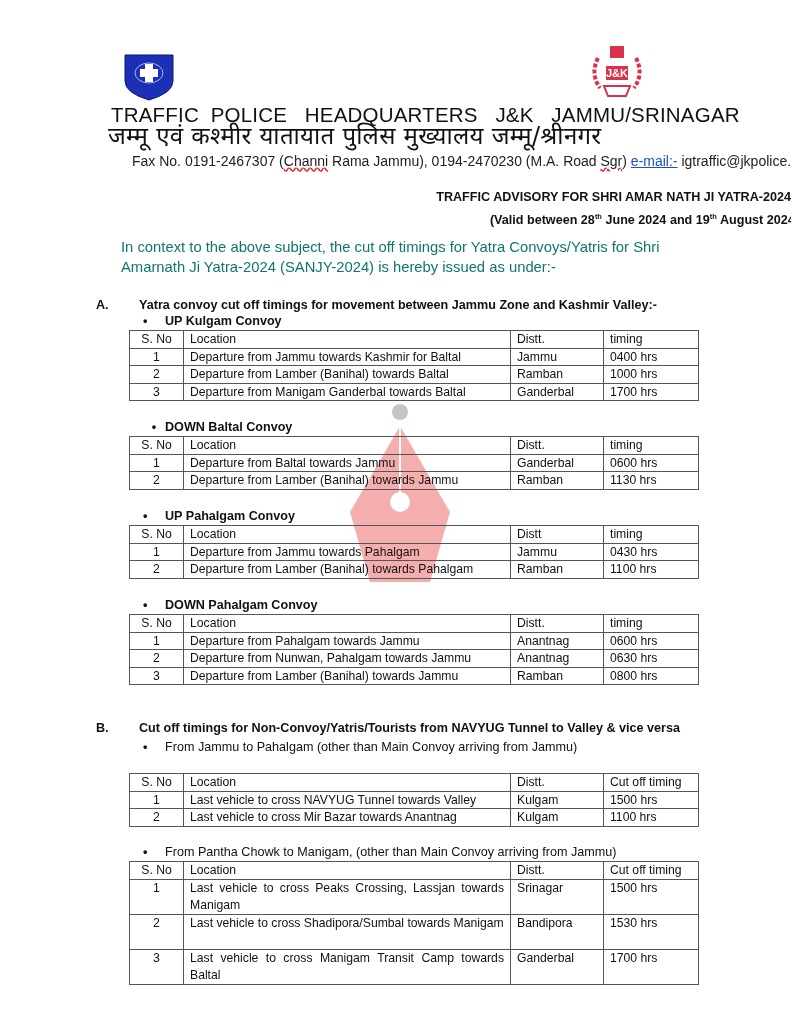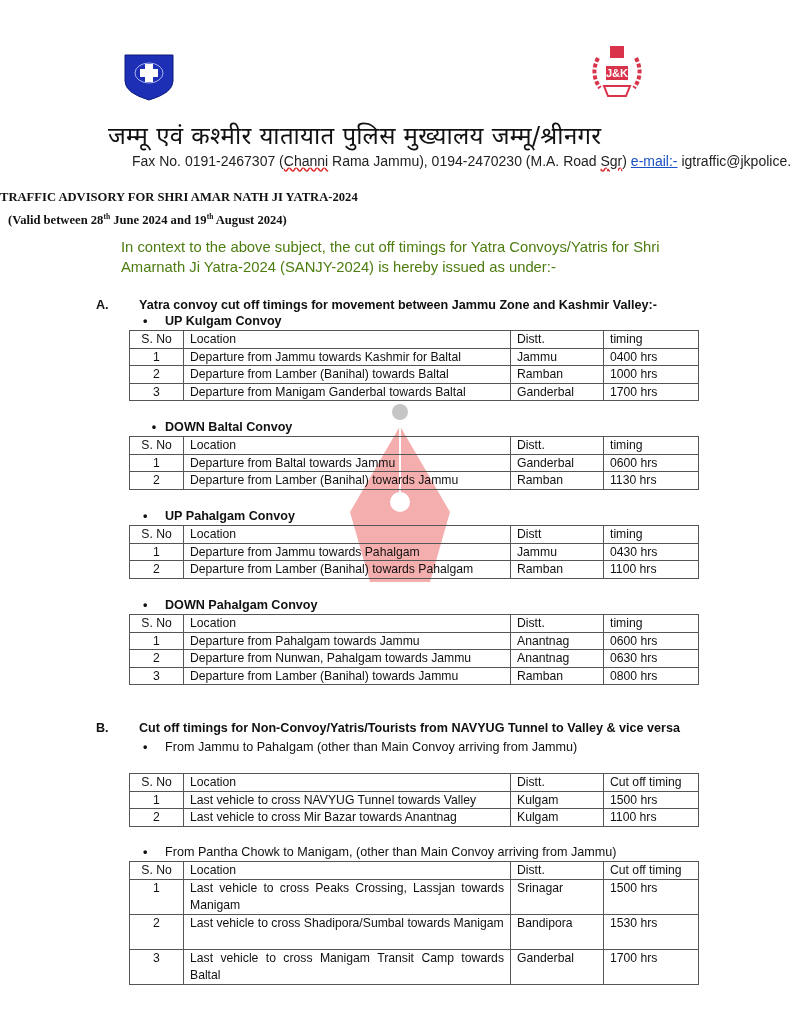--- a/index.html
+++ b/index.html
@@ -24,30 +24,30 @@
   }
   .fax-line {
     position: absolute; left: 132px; top: 153px; width: 560px;
     font-size: 14px; font-weight: normal; white-space: nowrap; color: #222;
   }
   .fax-line .u-red { text-decoration: underline wavy #d22; }
   .fax-line .u-blue { text-decoration: underline; color: #1a4fc4; }
 
   
   .doc-title {
-    position: absolute; left: 0; width: 791px; text-align: left;
-    font-weight: bold; font-size: 12.6px; color: #111; font-family: Liberation Serif, serif;
+    position: absolute; left: 0; width: 791px; text-align: right;
+    font-weight: bold; font-size: 12.6px; color: #111;
   }
   .doc-title.t1 { top: 190px; }
   .doc-title.t2 { top: 212px; padding-left: 8px; }
   .doc-title sup { font-size: 7.5px; }
 
   .intro {
     position: absolute; left: 121px; top: 237px; width: 580px;
-    font-size: 14.8px; line-height: 20px; color: #4d7c0f;
+    font-size: 14.8px; line-height: 20px; color: #0f766e;
   }
 
   .section-head {
     position: absolute; font-weight: bold; font-size: 12.6px; color: #111; white-space: nowrap;
   }
   .section-letter { position: absolute; left: 96px; font-weight: bold; font-size: 12.6px; }
 
   .bullet-head {
     position: absolute; left: 143px; font-size: 12.6px; white-space: nowrap; color: #111;
   }
@@ -86,20 +86,23 @@
 
   <svg class="logo-right" viewBox="0 0 62 58">
     <rect x="24" y="2" width="14" height="12" fill="#d8334a"></rect>
     <path d="M12 14 Q4 30 14 44" fill="none" stroke="#d8334a" stroke-width="4" stroke-dasharray="4 2"></path>
     <path d="M50 14 Q58 30 48 44" fill="none" stroke="#d8334a" stroke-width="4" stroke-dasharray="4 2"></path>
     <rect x="20" y="22" width="22" height="14" fill="#d8334a"></rect>
     <text x="31" y="33" text-anchor="middle" font-family="Liberation Sans, sans-serif" font-size="11" font-weight="bold" fill="#ffffff">J&amp;K</text>
     <path d="M18 42 L44 42 L40 52 L22 52 Z" fill="none" stroke="#d8334a" stroke-width="2"></path>
   </svg>
 
+  <div class="hq-title">
+    <span>TRAFFIC</span>&nbsp;&nbsp;<span>POLICE</span>&nbsp;&nbsp;&nbsp;<span>HEADQUARTERS</span>&nbsp;&nbsp;&nbsp;<span>J&amp;K</span>&nbsp;&nbsp;&nbsp;<span>JAMMU/SRINAGAR</span>
+  </div>
   <div class="hq-hindi">जम्मू एवं कश्मीर यातायात पुलिस मुख्यालय जम्मू/श्रीनगर</div>
   <div class="fax-line">
     <span>Fax No. 0191-2467307 (</span><span class="u-red">Channi</span><span> Rama Jammu), 0194-2470230 (M.A. Road </span><span class="u-red">Sgr</span><span>) </span><span class="u-blue">e-mail:-</span><span> igtraffic@jkpolice.gov.in</span>
   </div>
 
   <div class="doc-title t1">TRAFFIC ADVISORY FOR SHRI AMAR NATH JI YATRA-2024</div>
   <div class="doc-title t2">
     <span>(Valid between 28</span><sup>th</sup><span> June 2024 and 19</span><sup>th</sup><span> August 2024)</span>
   </div>
 

